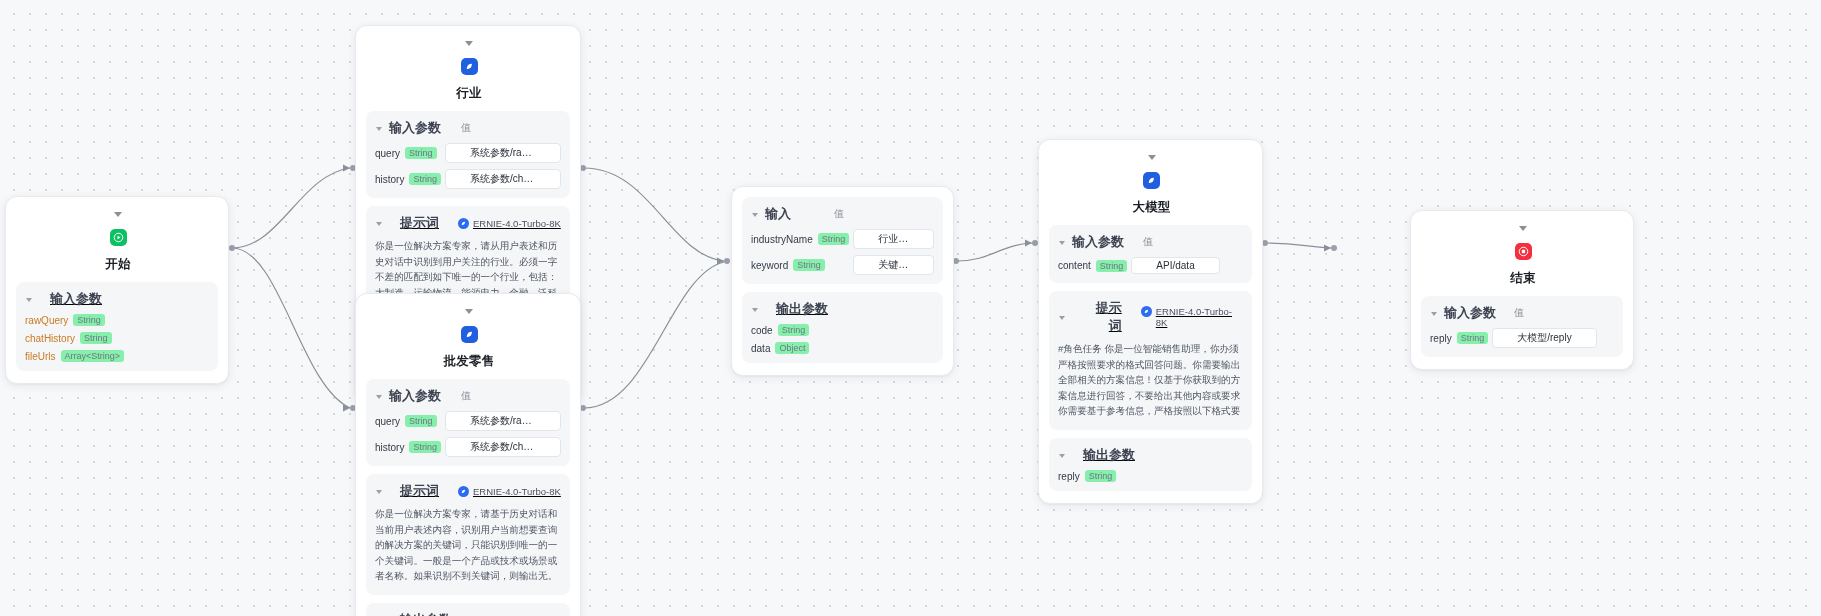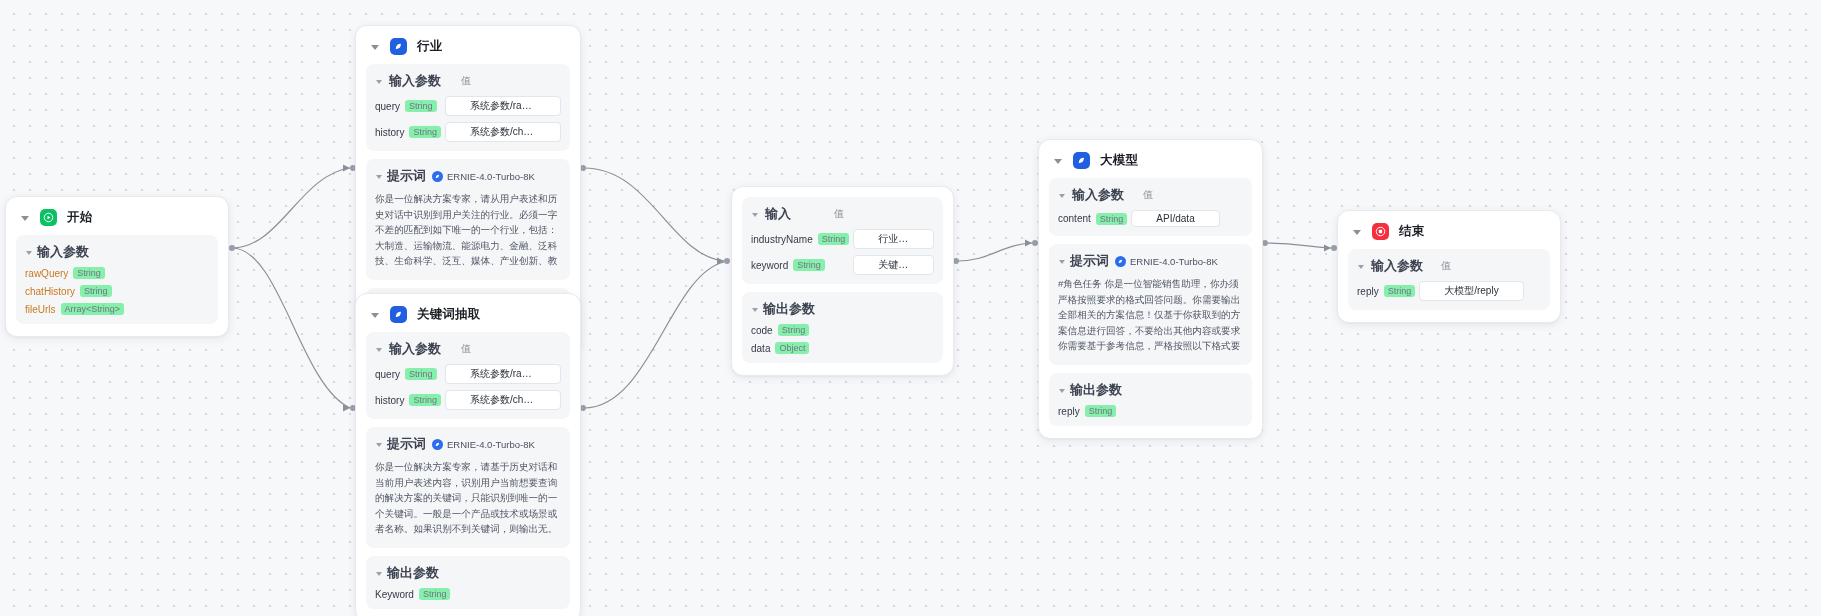--- a/index.html
+++ b/index.html
@@ -39,20 +39,21 @@
     box-shadow: 0 2px 10px rgba(20,30,60,0.07), 0 1px 2px rgba(20,30,60,0.04);
     z-index: 2;
     padding: 10px 10px 12px 10px;
   }
 
   .node-header {
     display: flex;
     align-items: center;
     gap: 10px;
     padding: 2px 2px 9px 4px;
+    flex-direction: column;
   }
 
   .caret {
     width: 10px;
     height: 10px;
     flex: 0 0 10px;
     position: relative;
   }
   .caret::after {
     content: "";
@@ -90,22 +91,23 @@
     background: #f5f6f8;
     border-radius: 8px;
     padding: 8px 9px 9px 9px;
     margin-bottom: 8px;
   }
   .section:last-child { margin-bottom: 0; }
 
   .section-head {
     display: flex;
     align-items: center;
-    gap: 3px;
+    gap: 16px;
     margin-bottom: 6px;
+    text-decoration: underline;
   }
 
   .caret-sm {
     width: 9px; height: 9px; flex: 0 0 9px; position: relative;
   }
   .caret-sm::after {
     content: "";
     position: absolute;
     left: 0.5px; top: 3px;
     border-left: 3.5px solid transparent;
@@ -199,21 +201,21 @@
     font-size: 10px;
     color: #8b919b;
   }
 
   
   #node-start   { left: 5px;    top: 196px; width: 224px; }
   #node-ind     { left: 355px;  top: 25px;  width: 226px; }
   #node-kw      { left: 355px;  top: 293px; width: 226px; }
   #node-api     { left: 731px;  top: 186px; width: 223px; }
   #node-llm     { left: 1038px; top: 139px; width: 225px; }
-  #node-end     { left: 1337px; top: 210px; width: 224px; }
+  #node-end     { left: 1410px; top: 210px; width: 224px; }
 
   .vcol-ind  { width: 100px; }
   .vcol-api  { width: 100px; }
 </style>
 </head>
 <body>
 
 <div id="canvas">
 
   <svg id="edges" viewBox="0 0 1821 616" xmlns="http://www.w3.org/2000/svg">
@@ -347,21 +349,21 @@
   </div>
 
   <div class="node" id="node-kw">
     <div class="node-header">
       <span class="caret"></span>
       <span class="node-icon icon-llm">
         <svg width="11" height="11" viewBox="0 0 16 16">
           <path d="M4 11.5 C4 6.5 7 4 11.5 4 C11.5 9.5 8.5 12 4 11.5 Z" fill="#ffffff"></path>
         </svg>
       </span>
-      <span class="node-title">关键词抽取</span>
+      <span class="node-title">批发零售</span>
     </div>
 
     <div class="section">
       <div class="head-row">
         <span style="display:flex;align-items:center;gap:5px;">
           <span class="caret-sm"></span>
           <span class="section-title">输入参数</span>
         </span>
         <span class="valcol vcol-ind">值</span>
       </div>

